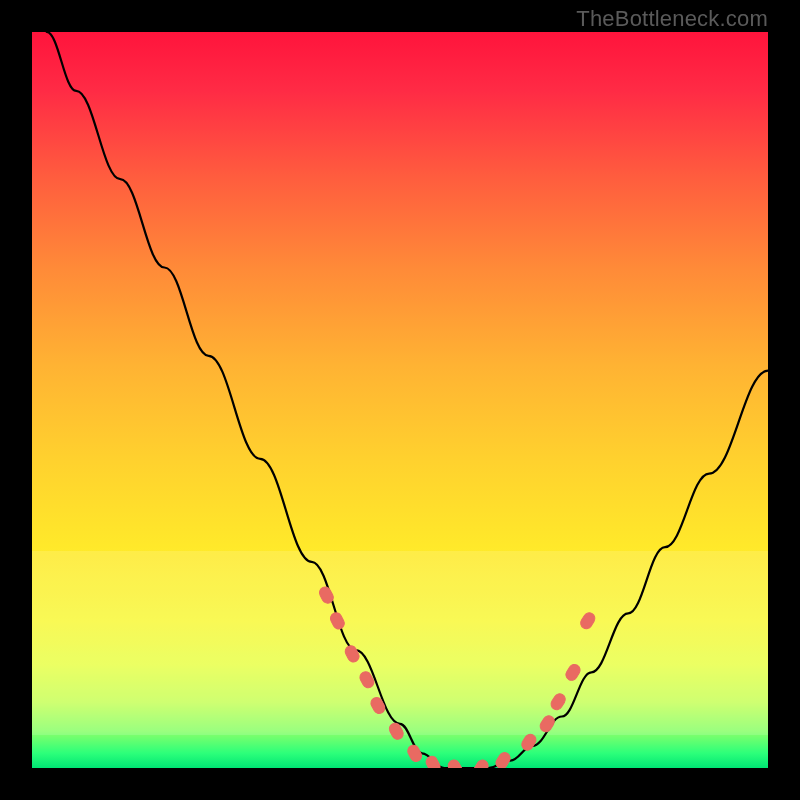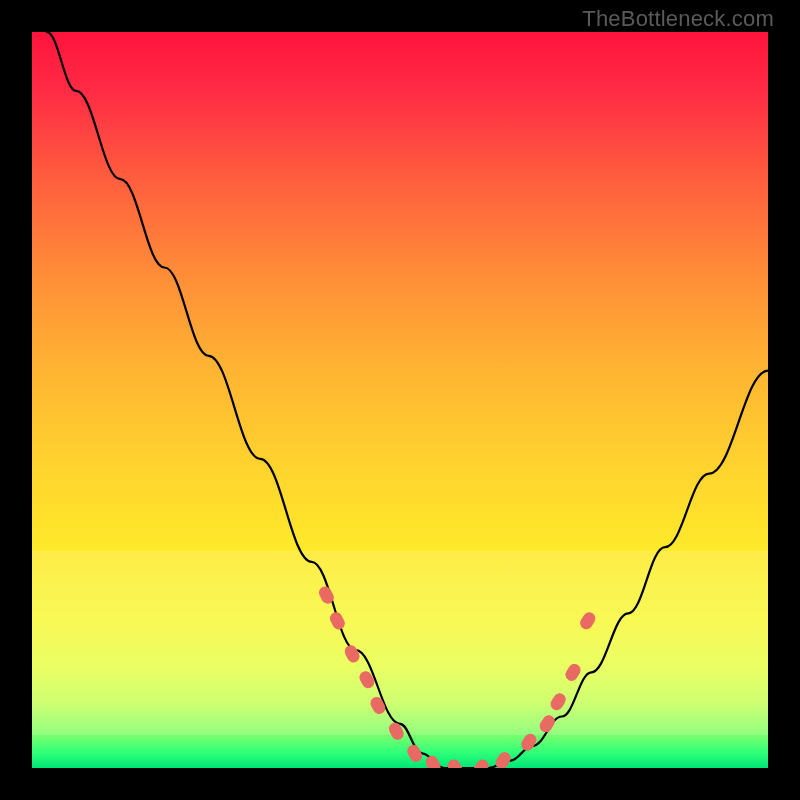--- a/index.html
+++ b/index.html
@@ -7,21 +7,21 @@
     width: 800px;
     height: 800px;
     background: #000;
     position: relative;
     font-family: Arial, sans-serif;
     overflow: hidden;
   }
   .watermark {
     position: absolute;
     top: 6px;
-    right: 26px;
+    right: 32px;
     color: #5a5a5a;
     font-size: 22px;
     font-weight: 500;
     letter-spacing: 0.2px;
     z-index: 10;
   }
   .plot-area {
     position: absolute;
     left: 32px;
     top: 32px;

